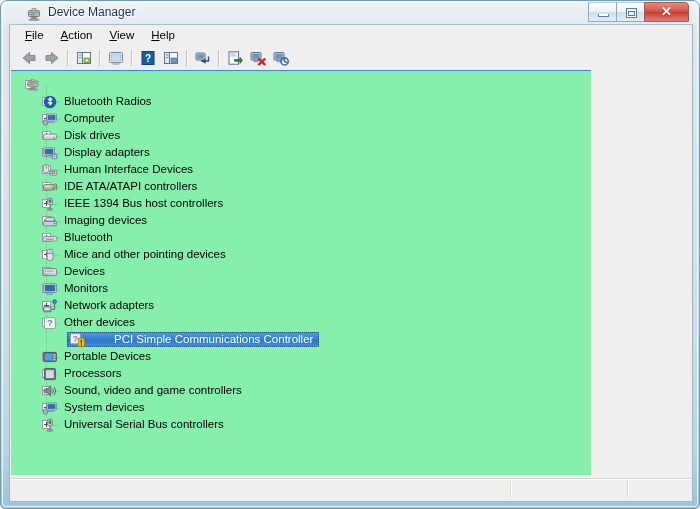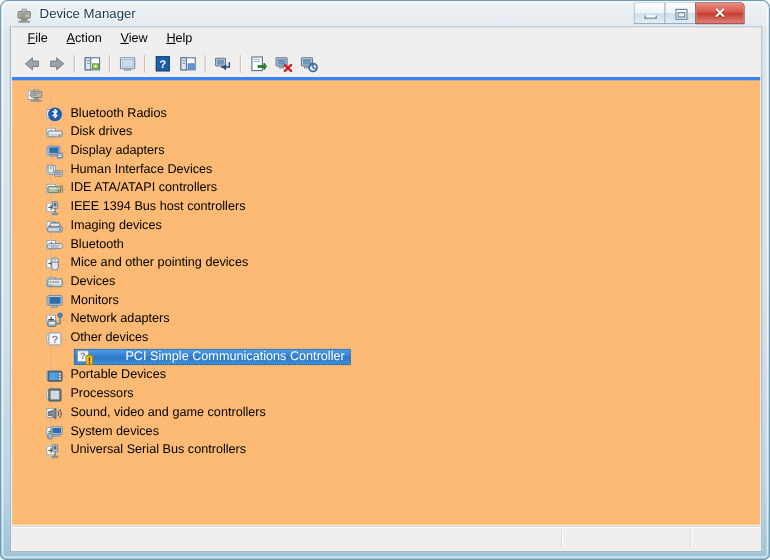--- a/index.html
+++ b/index.html
@@ -34,21 +34,21 @@
     left: 1px; top: 1px; right: 1px; bottom: 1px;
     border-radius: 6px 6px 4px 4px;
     border: 1px solid rgba(255,255,255,0.75);
     box-sizing: border-box;
     pointer-events: none;
   }
 
   
   .titlebar {
     position: absolute;
-    left: 4px; top: 0;
+    left: 16px; top: 0;
     width: 648px;
     height: 26px;
     padding-left: 28px;
   }
   .title-icon {
     position: absolute;
     left: 9px; top: 5px;
     width: 16px; height: 16px;
   }
   .title-text {
@@ -194,24 +194,24 @@
     height: 16px;
     background: #c0bcb8;
     border-right: 1px solid #ffffff;
     margin: 0 4px 0 3px;
   }
 
   
   .treepane {
     position: absolute;
     left: 1px; top: 45px;
-    width: 680px;
+    width: 580px;
     height: 404px;
-    background: #fdba74;
-    border-top: 3px solid #3b82f6;
+    background: #86efac;
+    border-top: 1px solid #3b82f6;
     overflow: hidden;
   }
   .tree {
     position: relative;
     padding: 5px 0 0 0;
   }
   .row {
     position: relative;
     height: 17px;
     display: flex;
@@ -475,20 +475,35 @@
           <span class="indent-1"></span>
           <span class="icon">
             <svg width="16" height="16" viewBox="0 0 16 16">
               <circle cx="8" cy="8" r="6.3" fill="#1a5fb4"></circle>
               <path d="M6.2 5.2 L9.8 9 L8 10.8 L8 3.6 L9.8 5.4 L6.2 9.2" fill="none" stroke="#ffffff" stroke-width="1.15" stroke-linejoin="round" stroke-linecap="round"></path>
             </svg>
           </span>
           <span class="label">Bluetooth Radios</span>
         </div>
 
+        <div class="row">
+          <span class="exp lvl1 plus"></span>
+          <span class="hline" style="left:40px;width:10px;top:9px;"></span>
+          <span class="indent-1"></span>
+          <span class="icon">
+            <svg width="16" height="16" viewBox="0 0 16 16">
+              <rect x="1.5" y="9" width="4" height="5" rx="0.6" fill="#9fb6c9" stroke="#61798d" stroke-width="0.7"></rect>
+              <rect x="4.5" y="3" width="10" height="7" rx="0.7" fill="#c6d4e2" stroke="#5e7governed" stroke-width="0.7"></rect>
+              <rect x="4.5" y="3" width="10" height="7" rx="0.7" fill="#cad8e6" stroke="#5e7790" stroke-width="0.7"></rect>
+              <rect x="5.6" y="4.1" width="7.8" height="4.8" fill="#2f6fa8"></rect>
+              <rect x="6.5" y="10.4" width="6" height="1.2" fill="#aebfcd" stroke="#5e7790" stroke-width="0.4"></rect>
+            </svg>
+          </span>
+          <span class="label">Computer</span>
+        </div>
 
         <div class="row">
           <span class="exp lvl1 plus"></span>
           <span class="hline" style="left:40px;width:10px;top:9px;"></span>
           <span class="indent-1"></span>
           <span class="icon">
             <svg width="16" height="16" viewBox="0 0 16 16">
               <rect x="1.5" y="6" width="13" height="5.4" rx="1.2" fill="#cfd4d8" stroke="#7d848a" stroke-width="0.8"></rect>
               <rect x="2.6" y="7.1" width="10.8" height="1.5" fill="#e8ebee"></rect>
               <circle cx="12.2" cy="10" r="0.85" fill="#6f7d88"></circle>

